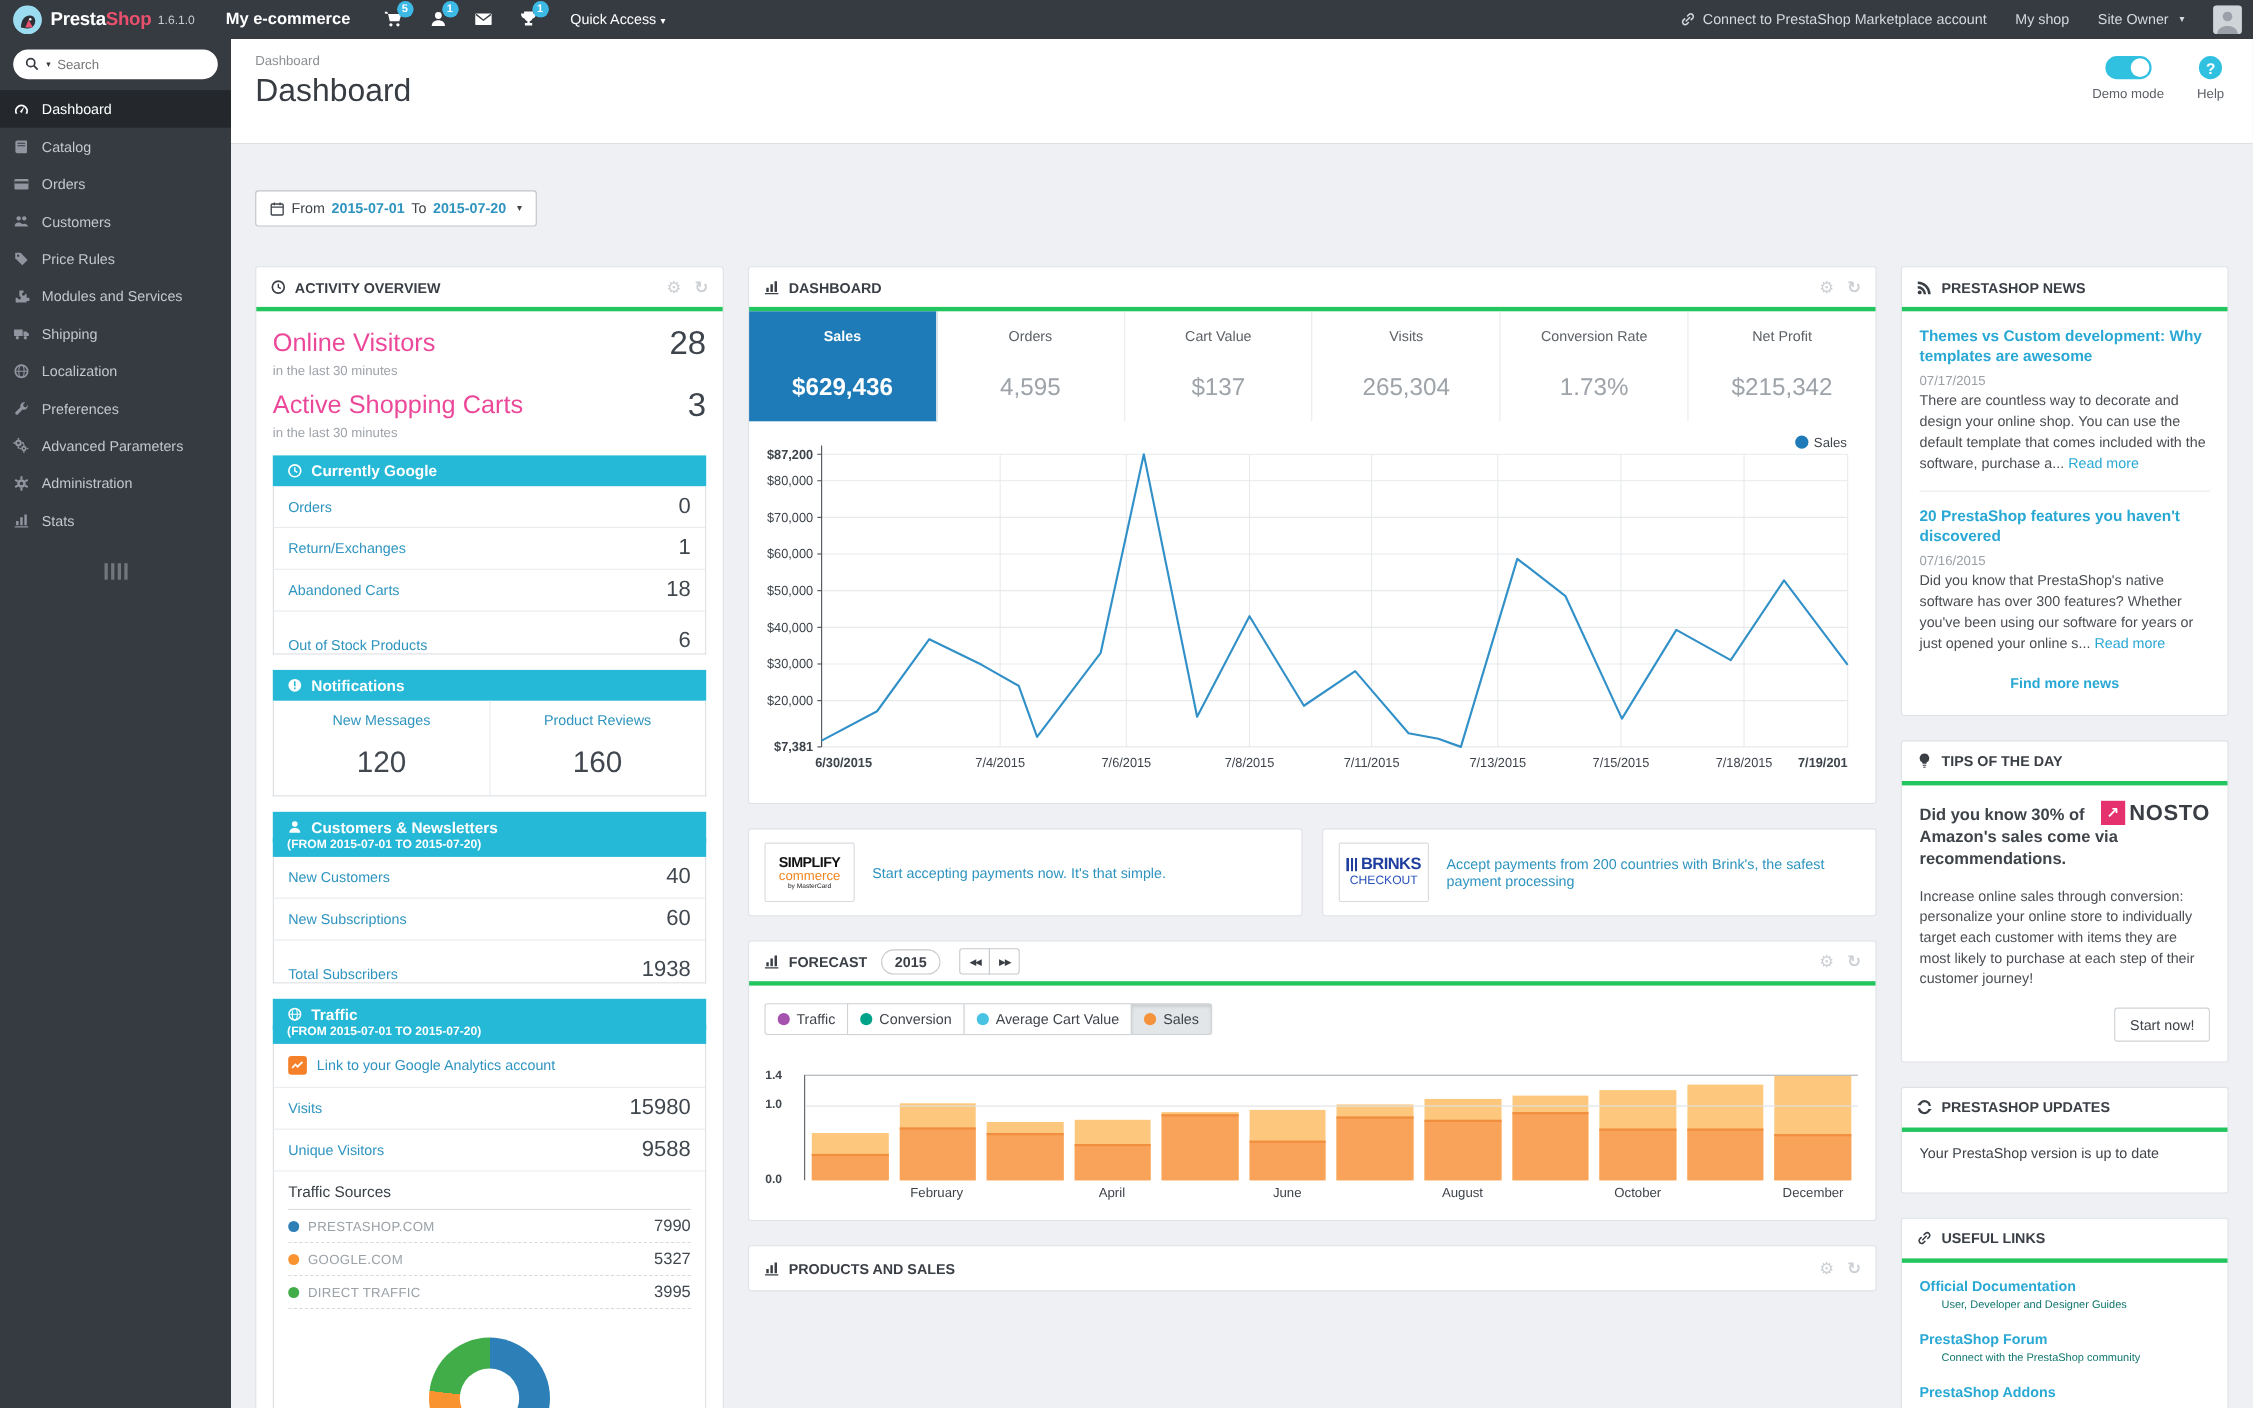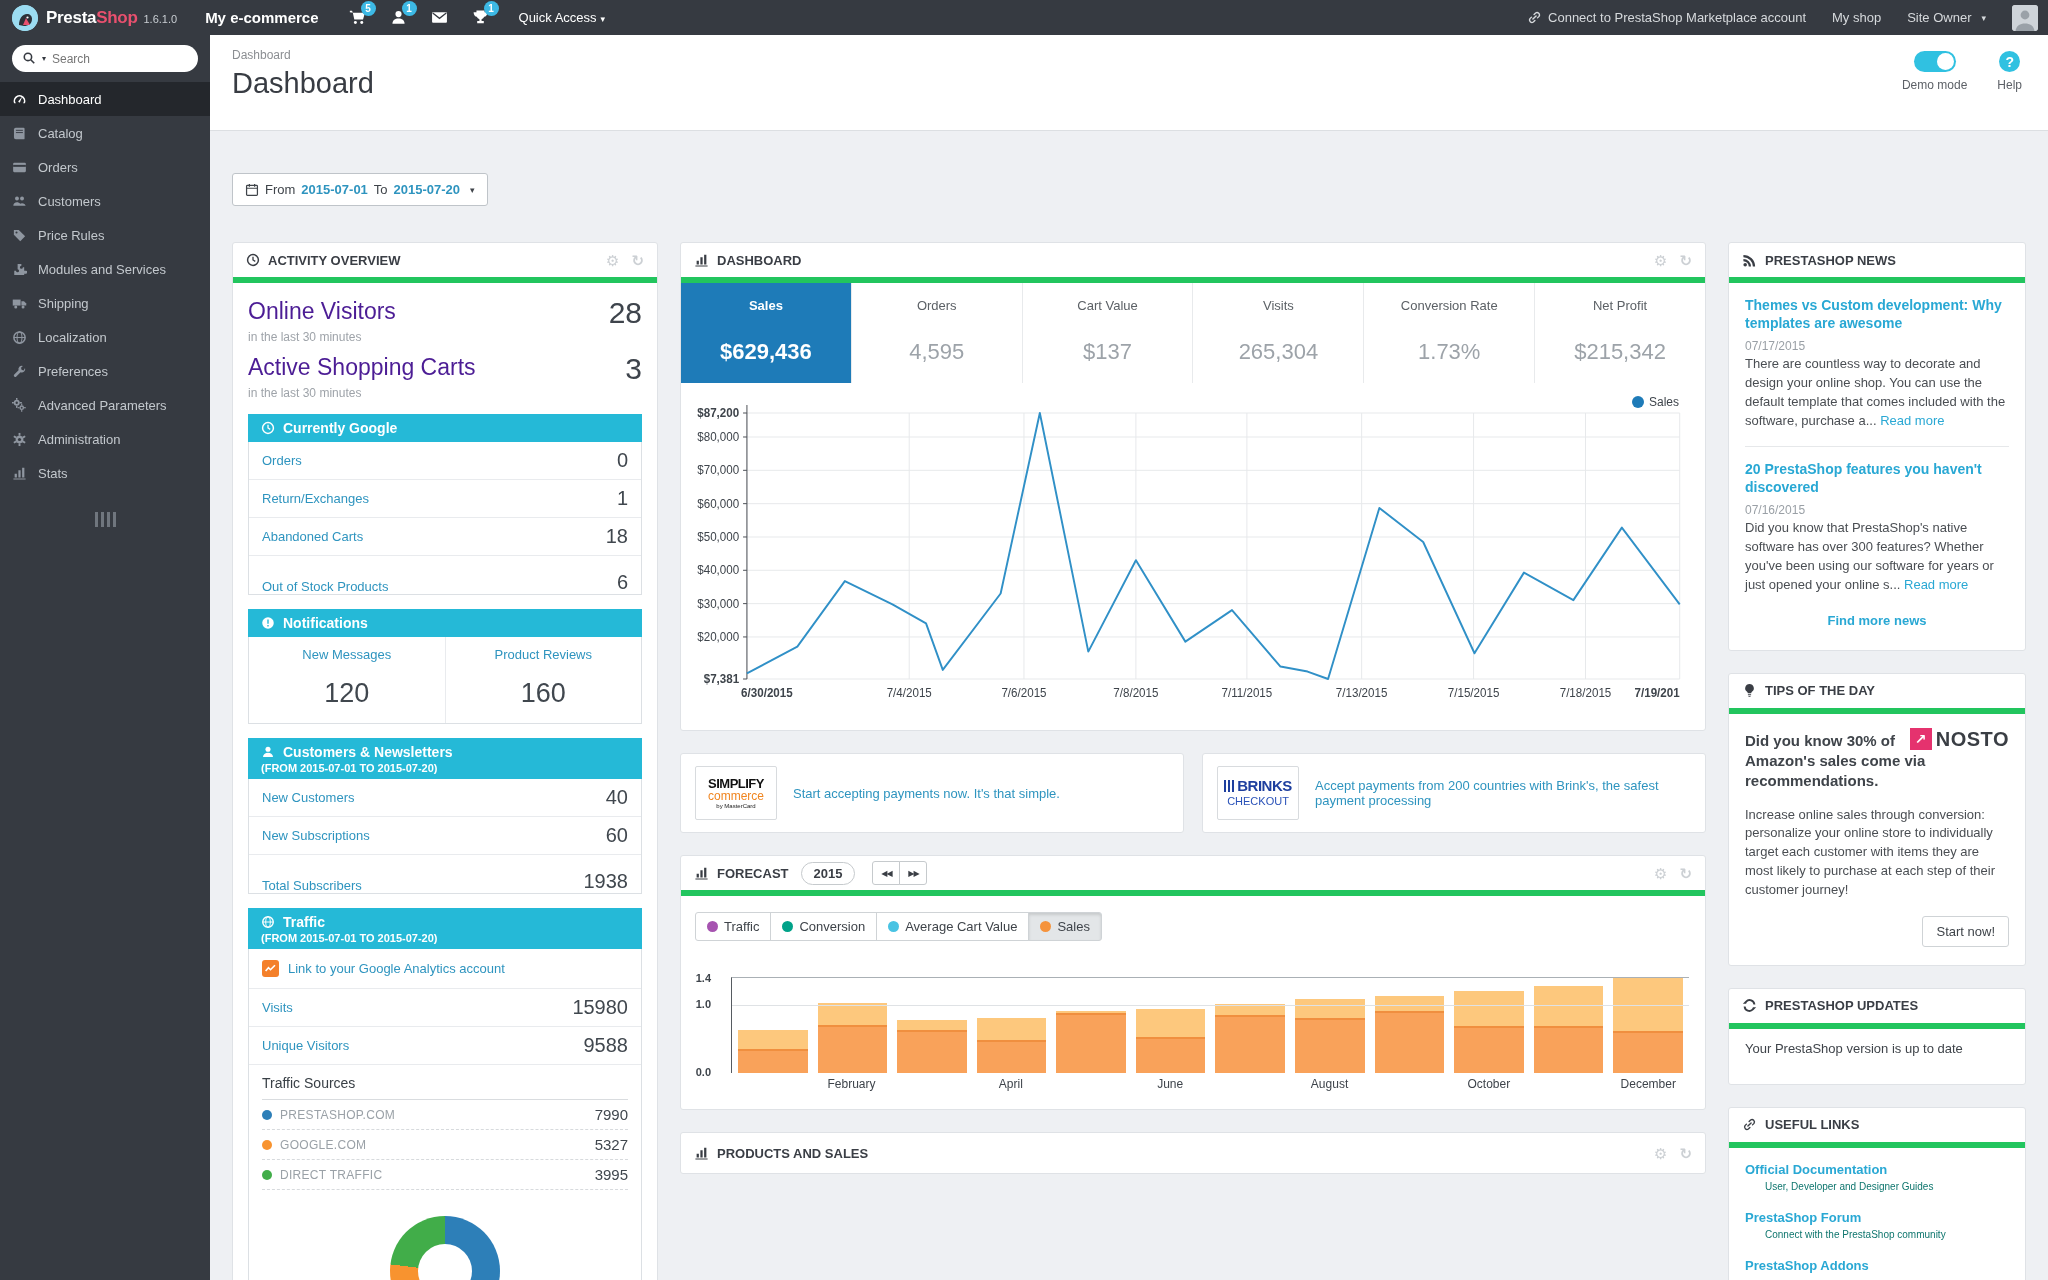--- a/index.html
+++ b/index.html
@@ -69,29 +69,29 @@
     display:flex; align-items:center; gap:6px; cursor:pointer; color:#3f444a; }
   .daterange b { color:#2e94bf; }
 
   .columns { display:flex; gap:22px; align-items:flex-start; }
   .col-left { width:426px; flex:none; }
   .col-center { flex:1; min-width:0; }
   .col-right { width:298px; flex:none; }
 
   .panel { background:#fff; border:1px solid #dfe2e6; border-radius:3px; margin-bottom:22px; }
   .panel-head { height:40px; display:flex; align-items:center; padding:0 13px; gap:8px;
-    border-bottom:6px solid #22c55e; color:#3a3e45; font-weight:bold; font-size:13px; }
+    border-bottom:4px solid #22c55e; color:#3a3e45; font-weight:bold; font-size:13px; }
   .panel-head .icon { color:#3a3e45; }
   .head-tools { margin-left:auto; display:flex; gap:12px; color:#ccd0d4; font-size:15px; }
   .head-tools span { cursor:pointer; line-height:1; }
 
   
   .act-body { padding:15px 15px 0; }
   .metric { display:flex; justify-content:space-between; align-items:flex-start; }
-  .metric h2 { color:#4c1d95; font-size:23px; font-weight:normal; }
+  .metric h2 { color:#ec4899; font-size:23px; font-weight:normal; }
   .metric .num { font-size:30px; color:#3e444c; line-height:1; }
   .metric-sub { font-size:12px; color:#9ea3a9; margin:2px 0 10px; }
   .sec-head { background:#25b9d7; color:#fff; padding:6px 13px; font-weight:bold; font-size:14px;
     display:flex; align-items:center; gap:8px; margin-top:14px; }
   .sec-head .icon { color:#fff; width:14px; height:14px; }
   .sec-sub { font-size:11px; font-weight:bold; margin:-4px 0 0; padding:0 13px 5px; background:#25b9d7; color:#fff; }
   .listbox { border:1px solid #dce0e4; border-top:none; }
   .lrow { height:38px; display:flex; justify-content:space-between; align-items:center; padding:0 13px;
     border-bottom:1px solid #e9ebee; }
   .lrow:last-child { border-bottom:none;align-items:flex-end; }

